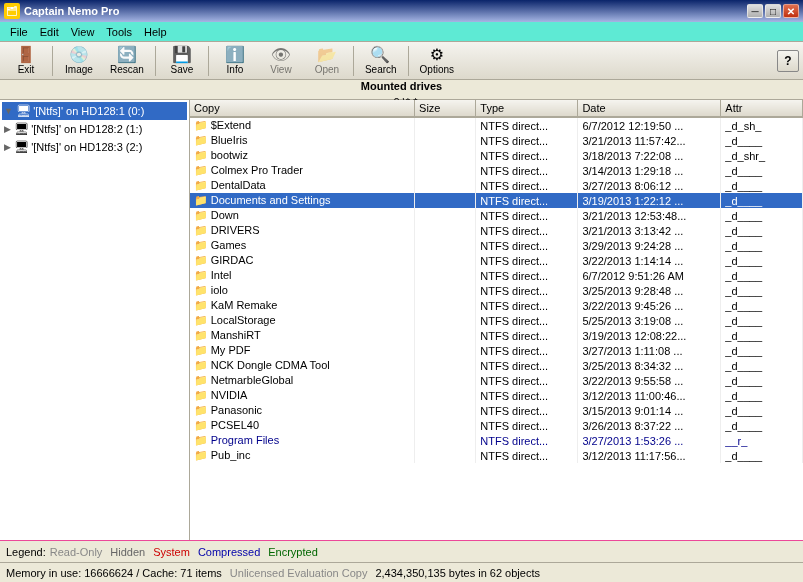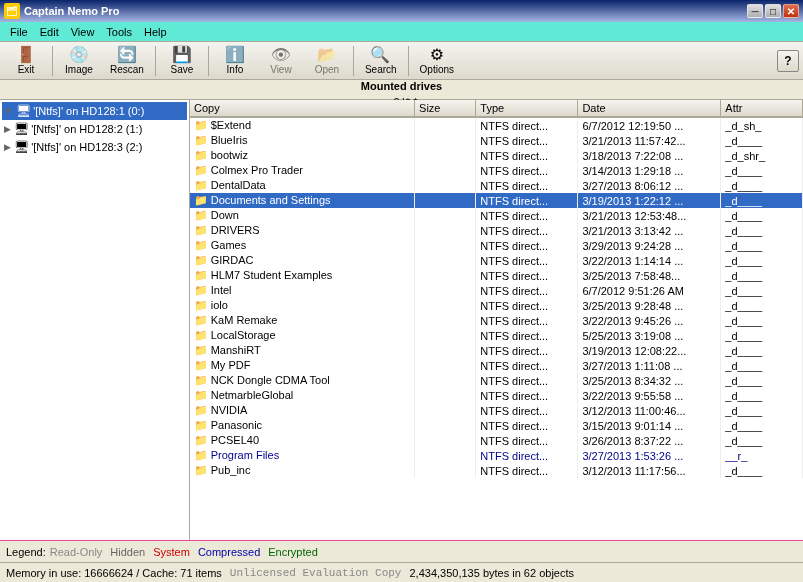--- a/index.html
+++ b/index.html
@@ -400,27 +400,20 @@
             <td class="col-attr">_d____</td>
           </tr>
           <tr>
             <td class="col-name"><span class="file-icon">📁</span>GIRDAC</td>
             <td class="col-size"></td>
             <td class="col-type">NTFS direct...</td>
             <td class="col-date">3/22/2013 1:14:14 ...</td>
             <td class="col-attr">_d____</td>
           </tr>
           <tr>
-            <td class="col-name"><span class="file-icon">📁</span>HLM7 Student Examples</td>
-            <td class="col-size"></td>
-            <td class="col-type">NTFS direct...</td>
-            <td class="col-date">3/25/2013 7:58:48...</td>
-            <td class="col-attr">_d____</td>
-          </tr>
-          <tr>
             <td class="col-name"><span class="file-icon">📁</span>Intel</td>
             <td class="col-size"></td>
             <td class="col-type">NTFS direct...</td>
             <td class="col-date">6/7/2012 9:51:26 AM</td>
             <td class="col-attr">_d____</td>
           </tr>
           <tr>
             <td class="col-name"><span class="file-icon">📁</span>iolo</td>
             <td class="col-size"></td>
             <td class="col-type">NTFS direct...</td>
@@ -518,16 +511,16 @@
   <span class="legend-system">System</span>
   <span style="color:#888"> </span>
   <span class="legend-compressed">Compressed</span>
   <span style="color:#888"> </span>
   <span class="legend-encrypted">Encrypted</span>
 </div>
 
 <div id="status-bar">
   <span>Memory in use: 16666624 / Cache: 71 items</span>
   <span style="margin:0 4px;">  </span>
-  <span style="color:#888;font-family:Liberation Mono, monospace;">Unlicensed Evaluation Copy</span>
+  <span style="color:#888;">Unlicensed Evaluation Copy</span>
   <span style="margin:0 4px;">  </span>
   <span>2,434,350,135 bytes in 62 objects</span>
 </div>
 
 </body></html>

